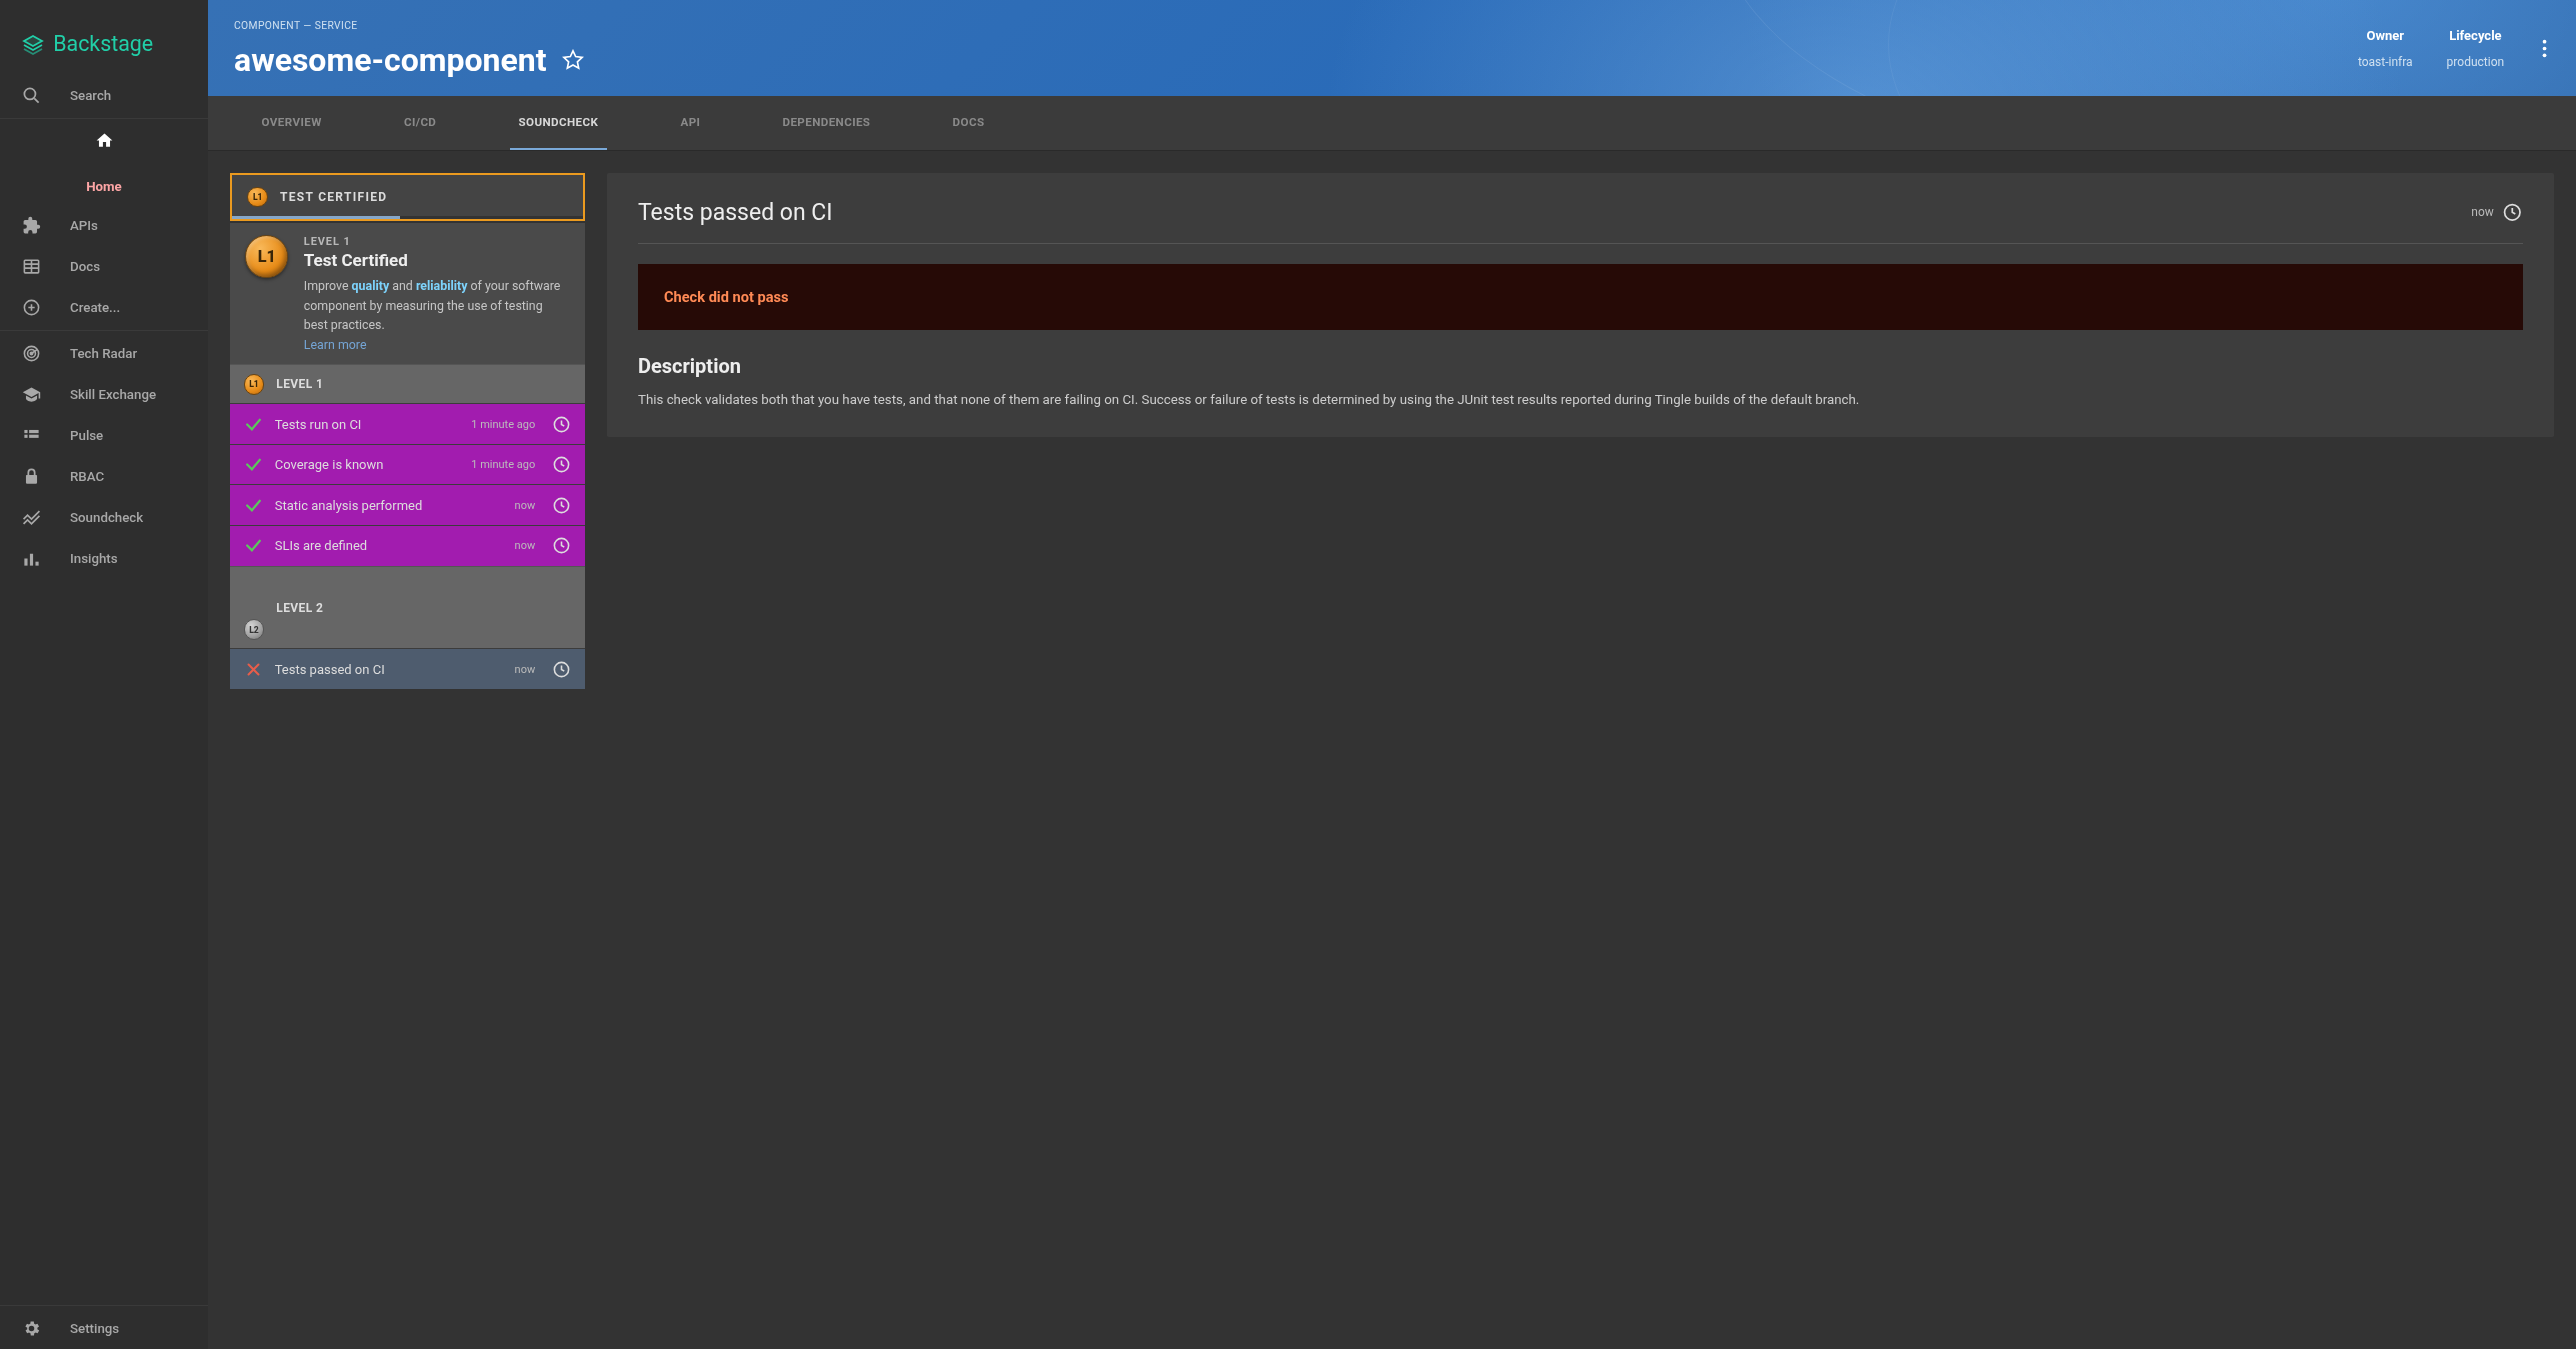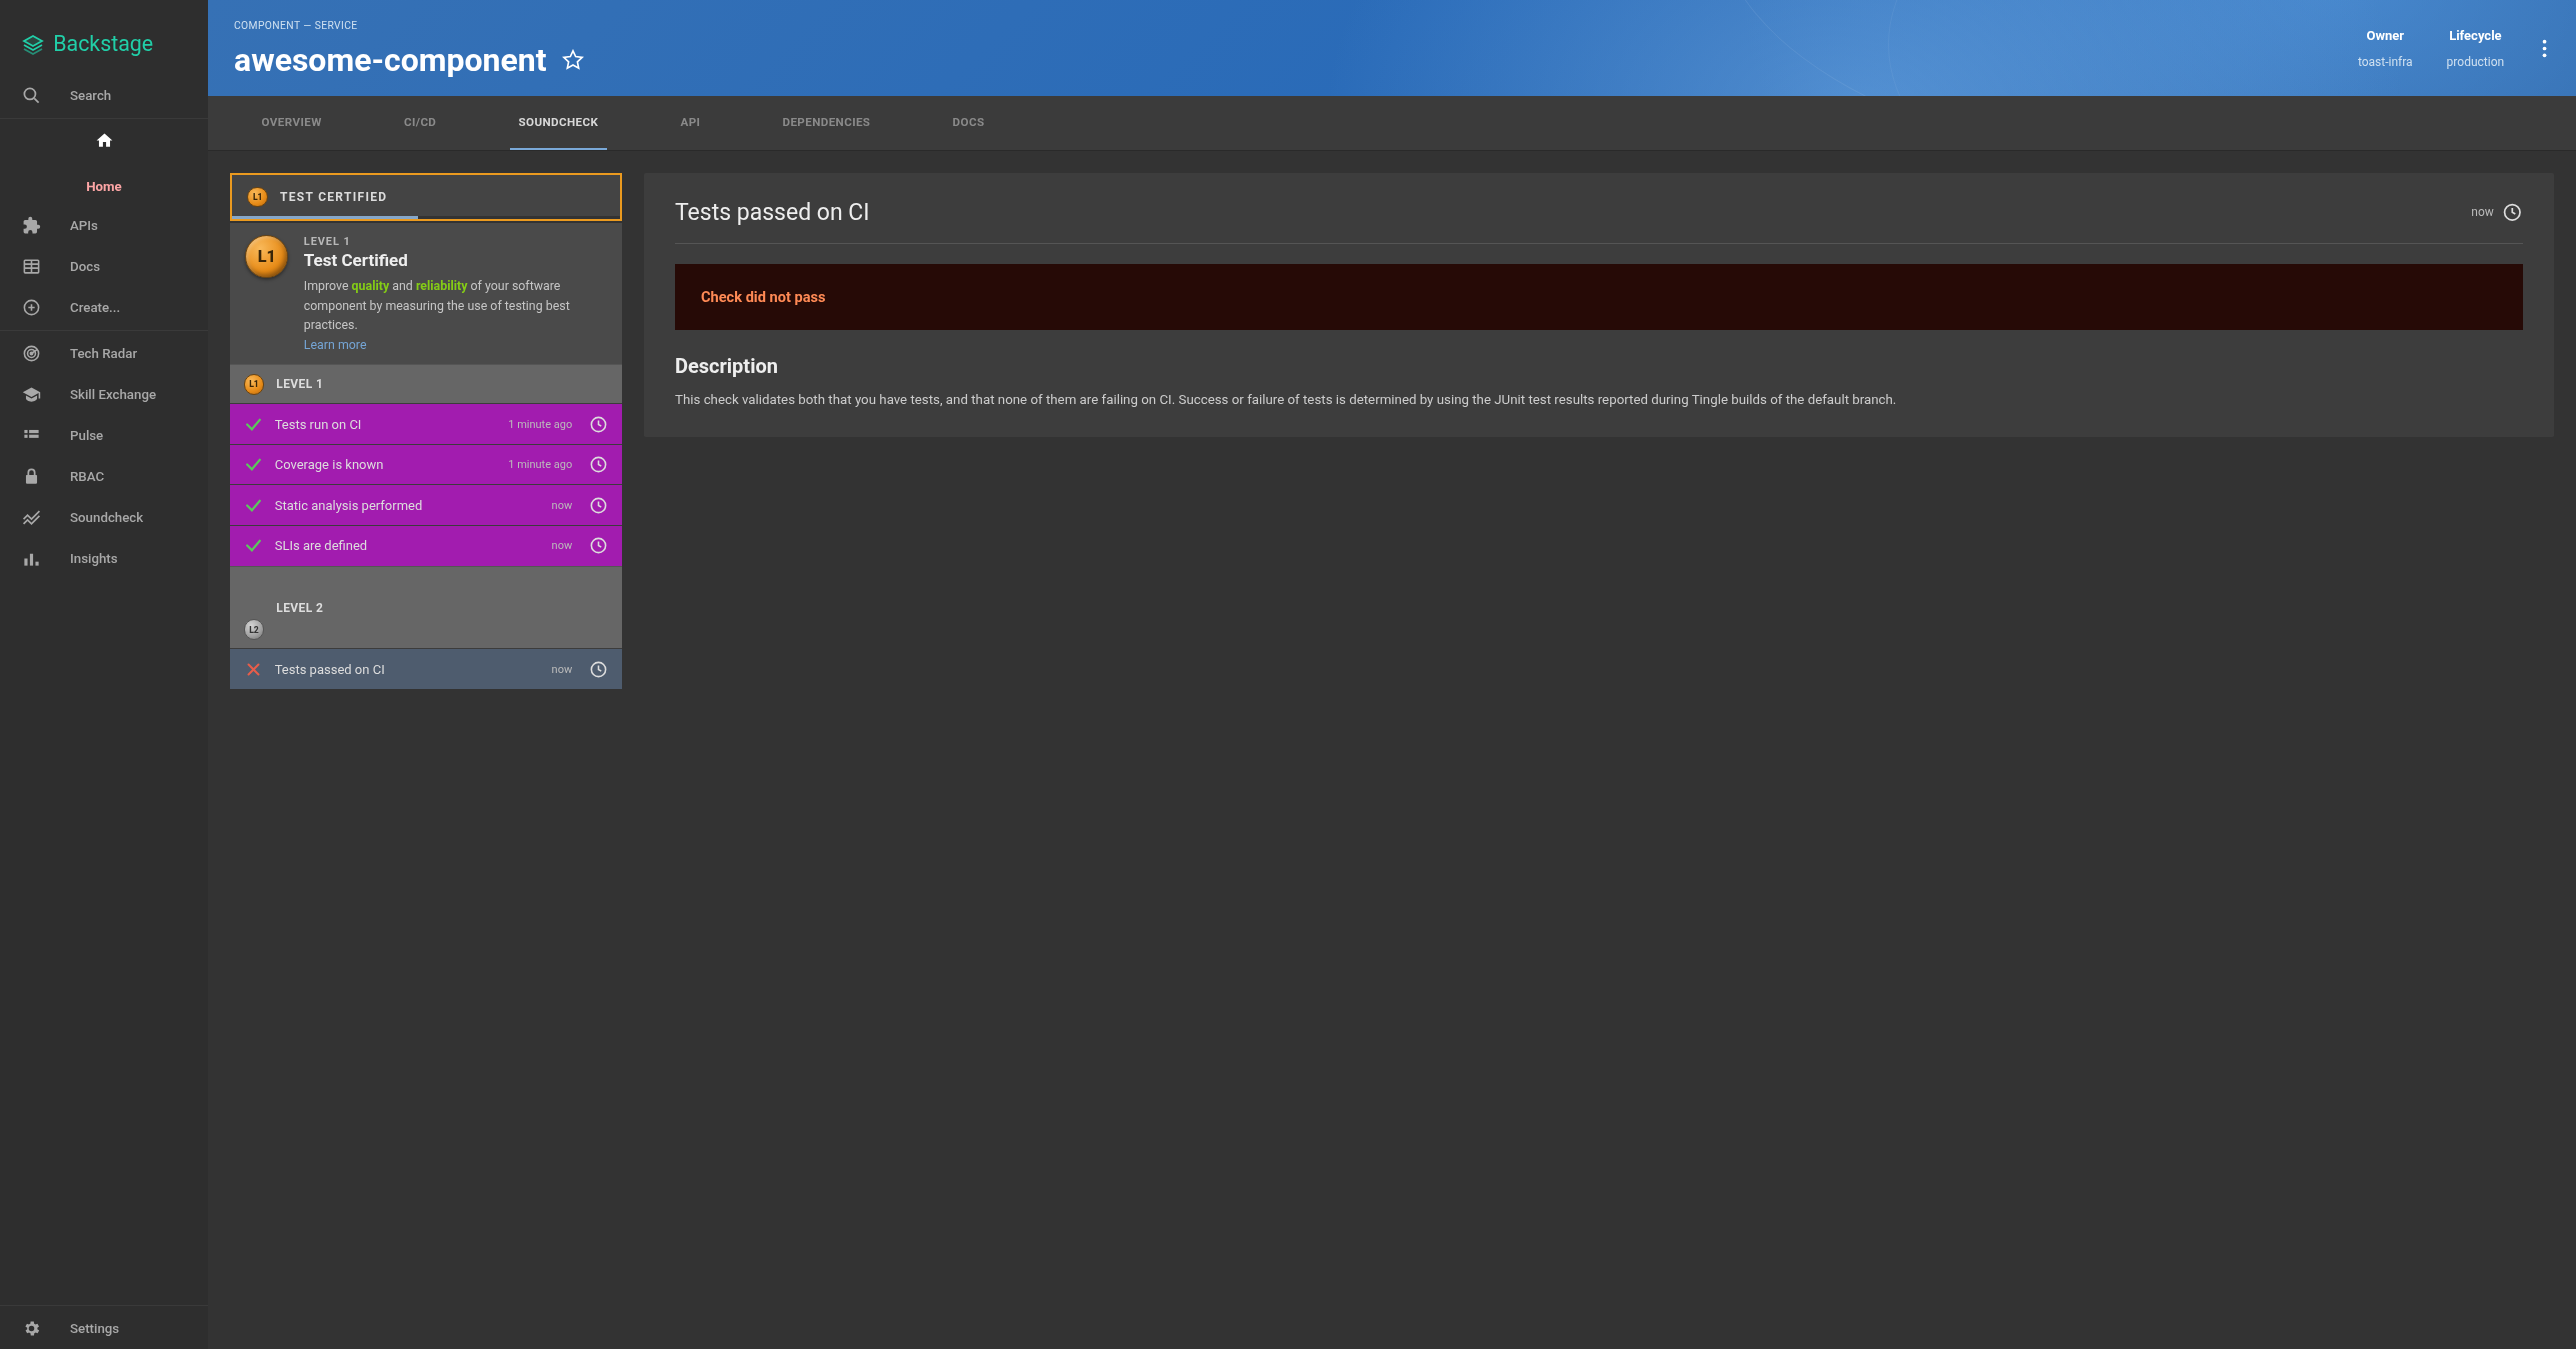--- a/index.html
+++ b/index.html
@@ -94,21 +94,21 @@
       color: #8a8a8a;
       cursor:pointer;
       border-bottom: 2.6px solid transparent;
     }
     .tab.active { color: #d8d8d8; border-bottom-color: #7aa9d8; }
     
     
     .content { padding: 22px; display:flex; gap: 22px; align-items: flex-start; background:#333333; flex:1;}
     
     
-    .left-panel { width: 392px; flex-shrink:0; }
+    .left-panel { width: 355px; flex-shrink:0; }
     .track-tab {
       border: 2.6px solid #eb9a1f;
       background: #444;
       padding: 12px 15.4px 0;
       position:relative;
     }
     .track-tab-row { display:flex; align-items:center; gap:12px; margin-bottom: 8.6px;}
     .track-tab-label { font-size:12px; font-weight:700; letter-spacing:1.3px; color:#dcdcdc;}
     .track-tab-progress { height:3.4px; background:#333; margin: 0 -15.4px;}
     .track-tab-progress-fill { height:100%; background:#86a7c9;}
@@ -139,21 +139,21 @@
       flex-shrink:0;
       margin-top:44px;
     }
     
     .card { background:#4a4a4a; margin-top: 1.7px;}
     .card-header { padding: 12px 15.4px; display:flex; gap:15.4px;}
     .card-header-text { flex:1;}
     .card-level-label { font-size:11px; font-weight:700; letter-spacing:0.9px; color:#b8b8b8; margin-bottom:1.7px;}
     .card-title { font-size:17px; font-weight:700; color:#eee; margin-bottom:6.9px;}
     .card-desc { font-size:12.4px; line-height:1.55; color:#c5c5c5;}
-    .card-desc b { color:#84cc16;}
+    .card-desc b { color:#7dd3fc;}
     .learn-more { color:#75a5d5; font-size:12.4px; cursor:pointer; display:inline-block; margin-top:3.4px;}
     
     .level-header {
       background:#666; padding: 8.6px 13.7px; display:flex; align-items:center; gap:12px;
       border-top: 0.9px solid #555;
     }
     .level-header-label { font-size:12px; font-weight:700; letter-spacing:0.4px; color:#ddd;}
     
     .check-row {
       display:flex; align-items:center; padding: 10.3px 13.7px; gap:12px;

